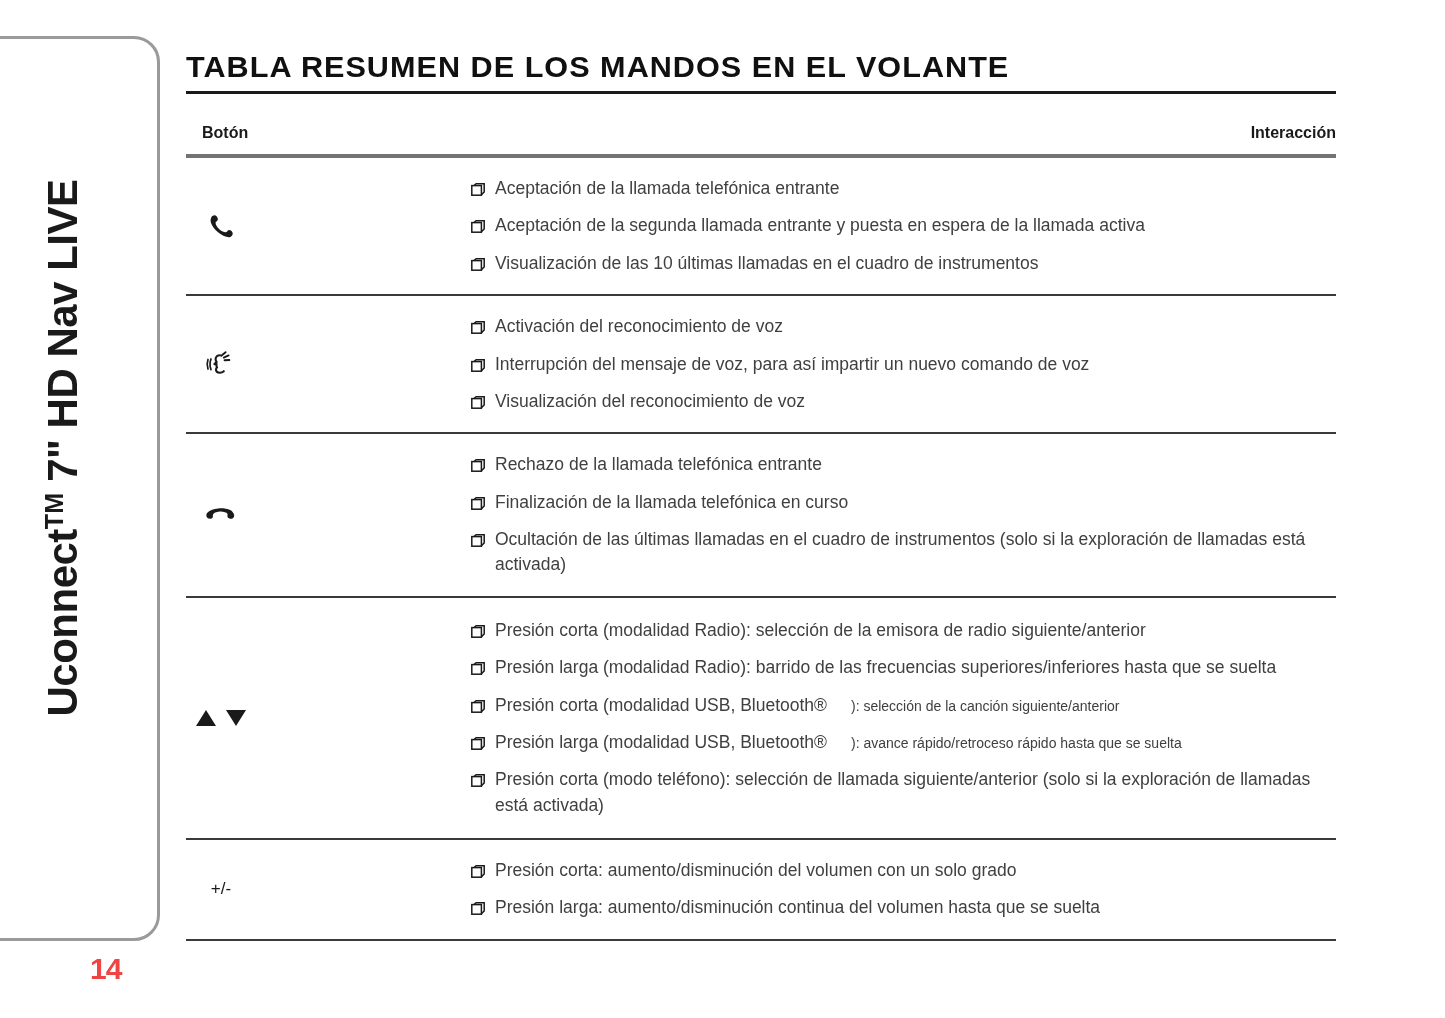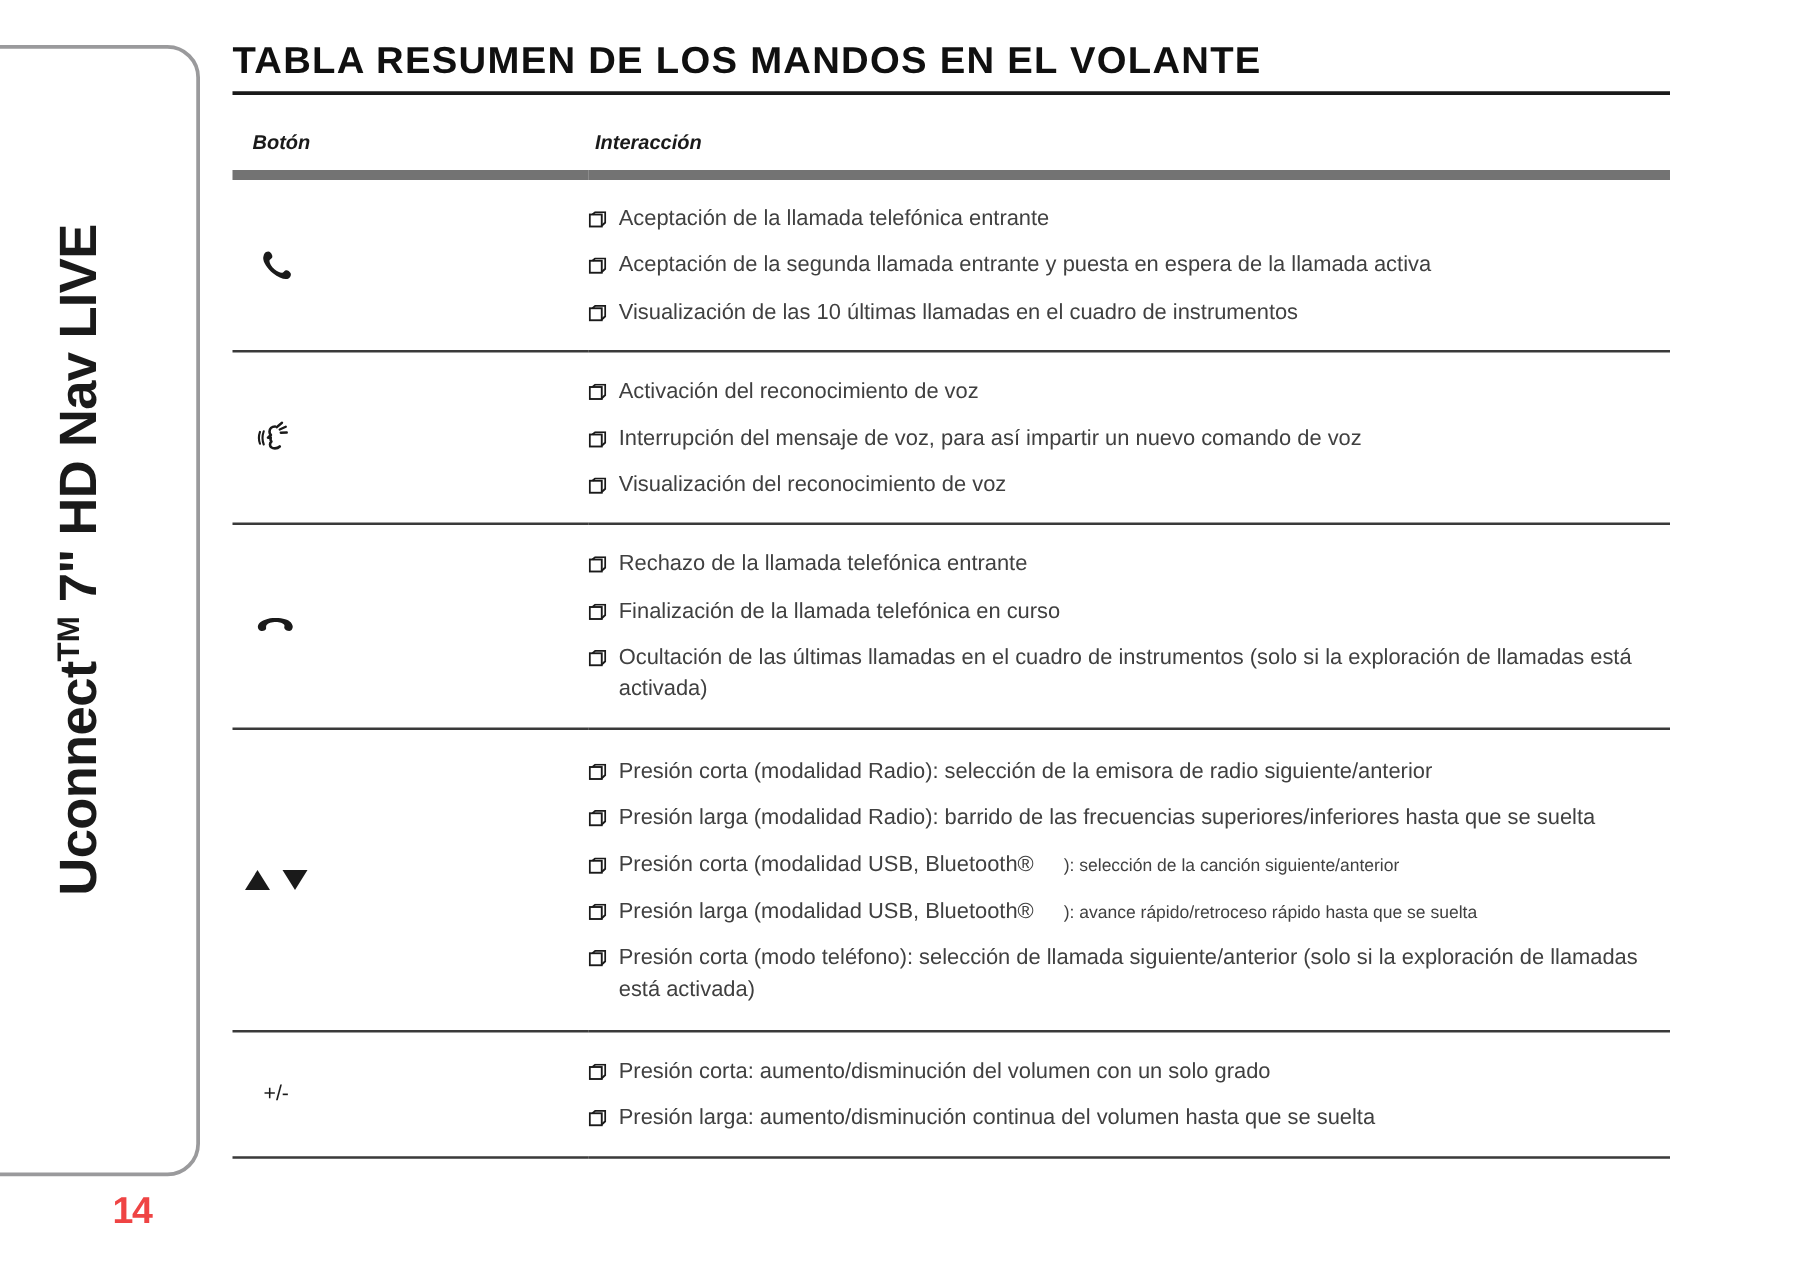--- a/index.html
+++ b/index.html
@@ -56,21 +56,21 @@
     font-weight: bold;
     font-size: 30px;
     color: #ef4444;
     letter-spacing: -1px;
   }
 
   
   .content {
     position: absolute;
     left: 186px;
-    top: 32px;
+    top: 50px;
     width: 1150px;
   }
 
   .page-title {
     font-family: "Liberation Sans", sans-serif;
     font-weight: bold;
     font-size: 30px;
     letter-spacing: 1.0px;
     color: #101010;
     transform: scaleX(1.02);
@@ -96,25 +96,24 @@
 
   table.ctrl-table th {
     text-align: left;
     font-size: 16px;
     font-weight: bold;
     color: #1a1a1a;
     padding: 0 0 12px 0;
     vertical-align: bottom;
   }
   table.ctrl-table thead tr {
-    border-bottom: 8px solid #737373;
-    font-style: italic;
+    border-bottom: 4px solid #737373;
   }
   table.ctrl-table th.h-btn { padding-left: 16px; }
-  table.ctrl-table th.h-int { padding-left: 5px; }
+  table.ctrl-table th.h-int { padding-left: 5px; text-align: right; }
 
   table.ctrl-table tbody tr {
     border-bottom: 2px solid #3a3a3a;
   }
   table.ctrl-table td {
     vertical-align: middle;
     padding: 14px 0;
   }
   td.btn-cell {
     text-align: left;

